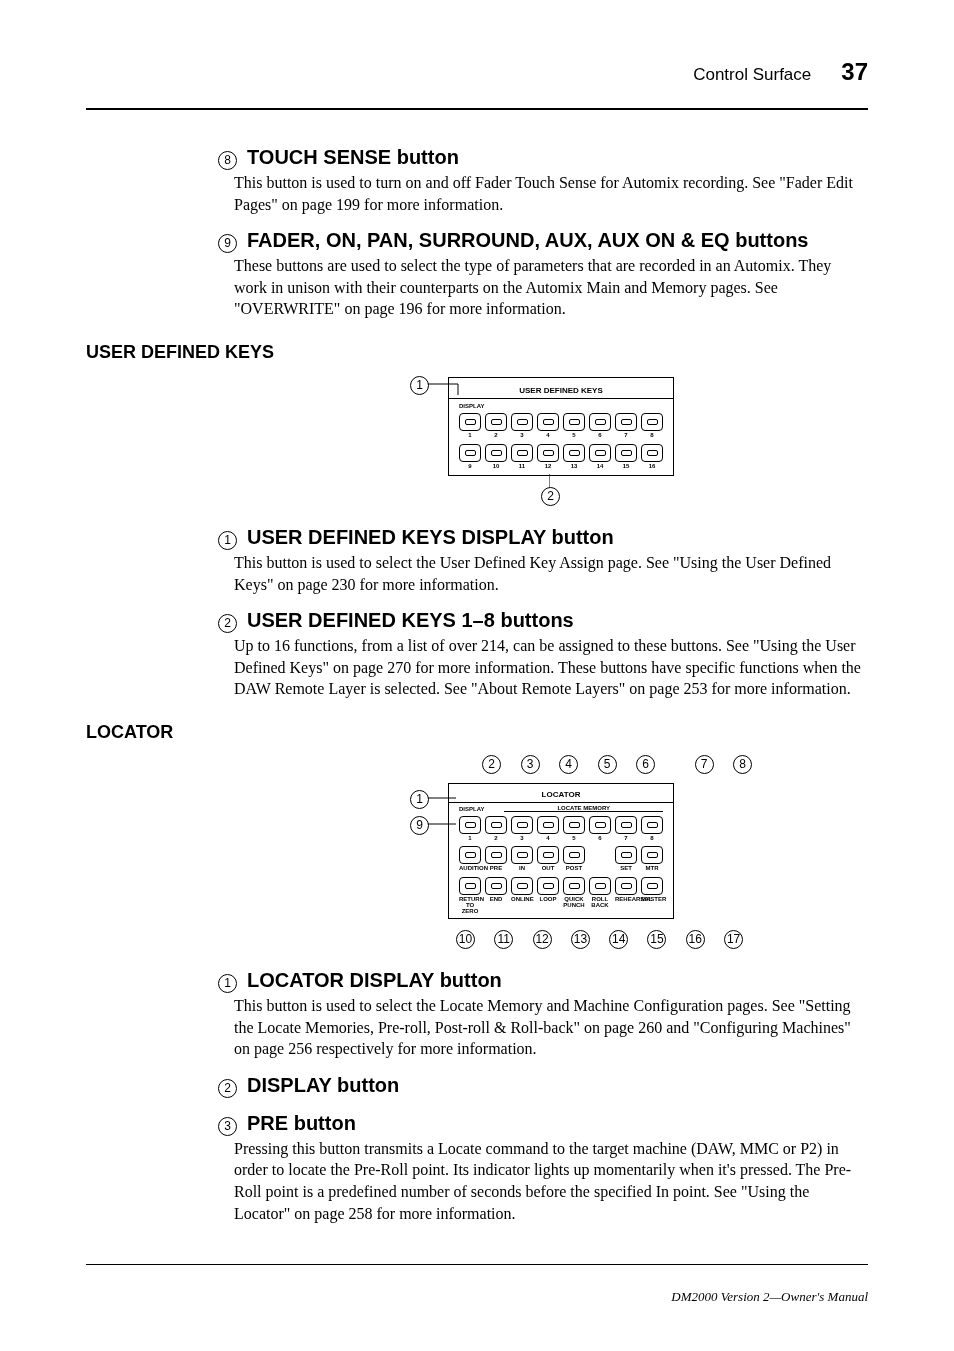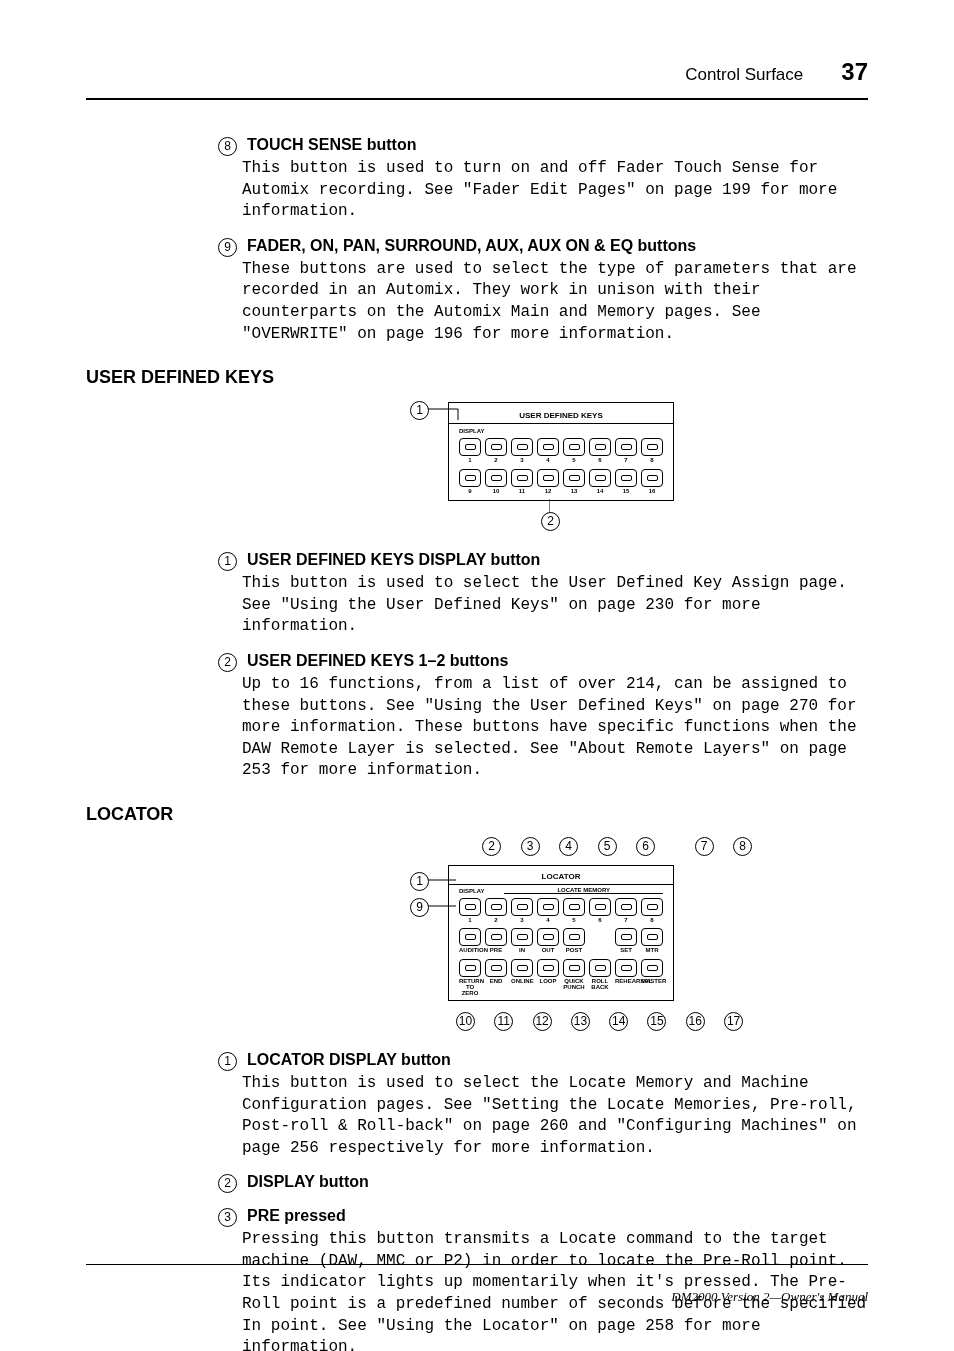--- a/index.html
+++ b/index.html
@@ -14,23 +14,22 @@
     height: 1351px;
     position: relative;
     box-sizing: border-box;
     padding: 58px 86px 50px 86px;
   }
   .header {
     display: flex;
     justify-content: flex-end;
     align-items: baseline;
     border-bottom: 2px solid #000;
-    padding-bottom: 12px;
+    padding-bottom: 22px;
     margin-bottom: 36px;
-    gap: 8px;
   }
   .header-title {
     font-size: 17px;
     font-family: "Helvetica", "Arial", sans-serif;
     margin-right: 30px;
   }
   .header-page {
     font-size: 24px;
     font-weight: bold;
     font-family: "Helvetica", "Arial", sans-serif;
@@ -55,27 +54,26 @@
     text-align: center;
     line-height: 17px;
     font-size: 12px;
     margin-right: 10px;
     flex-shrink: 0;
     font-family: "Helvetica", "Arial", sans-serif;
   }
   .item-title {
     font-family: "Helvetica", "Arial", sans-serif;
     font-weight: bold;
-    font-size: 16px;
+    font-size: 20px;
   }
   .item-body {
-    margin-left: 24px;
+    margin-left: 16px;
     font-size: 16px;
     line-height: 1.35;
-    font-family: Liberation Mono, monospace;
   }
   .section-title {
     font-family: "Helvetica", "Arial", sans-serif;
     font-weight: bold;
     font-size: 18px;
     margin-left: 0;
     margin-top: 22px;
     margin-bottom: 12px;
   }
   .diagram {
@@ -281,21 +279,21 @@
       <div class="item-head">
         <span class="circled">1</span>
         <span class="item-title">USER DEFINED KEYS DISPLAY button</span>
       </div>
       <div class="item-body">This button is used to select the User Defined Key Assign page. See "Using the User Defined Keys" on page 230 for more information.</div>
     </div>
 
     <div class="item">
       <div class="item-head">
         <span class="circled">2</span>
-        <span class="item-title">USER DEFINED KEYS 1–2 buttons</span>
+        <span class="item-title">USER DEFINED KEYS 1–8 buttons</span>
       </div>
       <div class="item-body">Up to 16 functions, from a list of over 214, can be assigned to these buttons. See "Using the User Defined Keys" on page 270 for more information. These buttons have specific functions when the DAW Remote Layer is selected. See "About Remote Layers" on page 253 for more information.</div>
     </div>
 
     <div class="section-title" style="margin-left:-132px;">LOCATOR</div>
 
     <div class="diagram">
       <div style="position:relative; padding: 28px 0 30px 36px;">
 
         <div id="loc-top-callouts" style="position:absolute; top:0; left:70px; display:flex; gap:9.5px;">
@@ -462,21 +460,21 @@
     <div class="item">
       <div class="item-head">
         <span class="circled">2</span>
         <span class="item-title">DISPLAY button</span>
       </div>
     </div>
 
     <div class="item">
       <div class="item-head">
         <span class="circled">3</span>
-        <span class="item-title">PRE pressed</span>
+        <span class="item-title">PRE button</span>
       </div>
       <div class="item-body">Pressing this button transmits a Locate command to the target machine (DAW, MMC or P2) in order to locate the Pre-Roll point. Its indicator lights up momentarily when it's pressed. The Pre-Roll point is a predefined number of seconds before the specified In point. See "Using the Locator" on page 258 for more information.</div>
     </div>
 
   </div>
 
   <div class="footer">
     <span>DM2000 Version 2—Owner's Manual</span>
   </div>
 

